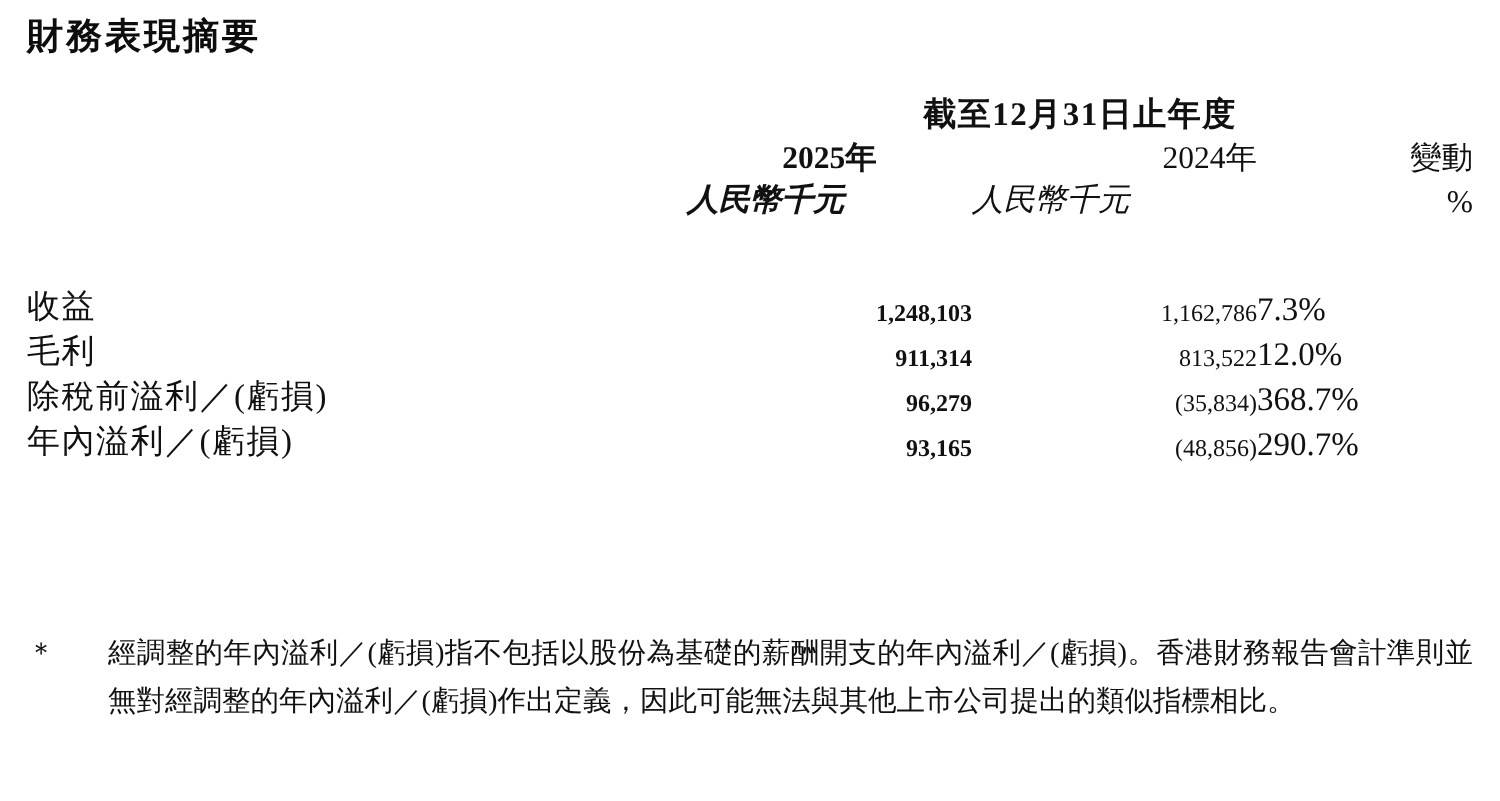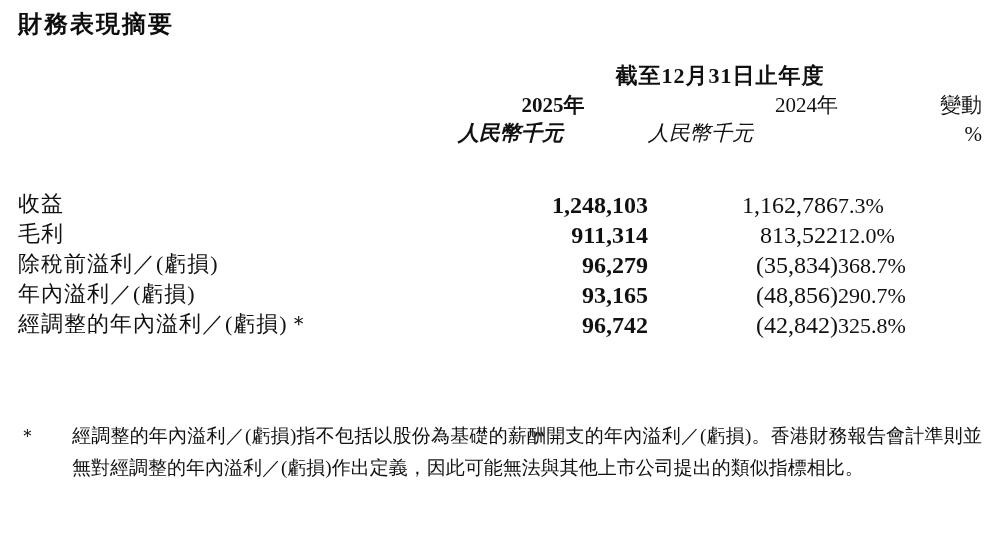--- a/index.html
+++ b/index.html
@@ -94,21 +94,21 @@
   .spacer-row td { height: 42px; }
 
   .row-label {
     font-size: 22px;
     letter-spacing: 1px;
     padding: 9px 0 9px 0;
     white-space: nowrap;
   }
   .cell-num {
     text-align: right;
-    font-size: 24px;
+    font-size: 16px;
     padding: 9px 18px 9px 0;
     white-space: nowrap;
   }
   .cell-num.bold { font-weight: bold; }
   .cell-chg {
     text-align: left;
     font-size: 22px;
     padding: 9px 4px 9px 0;
     white-space: nowrap;
   }
@@ -190,26 +190,20 @@
         <td class="cell-num bold">96,279</td>
         <td class="cell-num">(35,834)</td>
         <td class="cell-chg">368.7%</td>
       </tr>
       <tr>
         <td class="row-label">年內溢利／(虧損)</td>
         <td class="cell-num bold">93,165</td>
         <td class="cell-num">(48,856)</td>
         <td class="cell-chg">290.7%</td>
       </tr>
-      <tr>
-        <td class="row-label">經調整的年內溢利／(虧損)＊</td>
-        <td class="cell-num bold">96,742</td>
-        <td class="cell-num">(42,842)</td>
-        <td class="cell-chg">325.8%</td>
-      </tr>
     </tbody>
   </table>
 
   <div class="footnote">
     <span class="footnote-mark">＊</span>
     <div class="footnote-body">經調整的年內溢利／(虧損)指不包括以股份為基礎的薪酬開支的年內溢利／(虧損)。香港財務報告會計準則並無對經調整的年內溢利／(虧損)作出定義，因此可能無法與其他上市公司提出的類似指標相比。</div>
   </div>
 
 </div>
 

